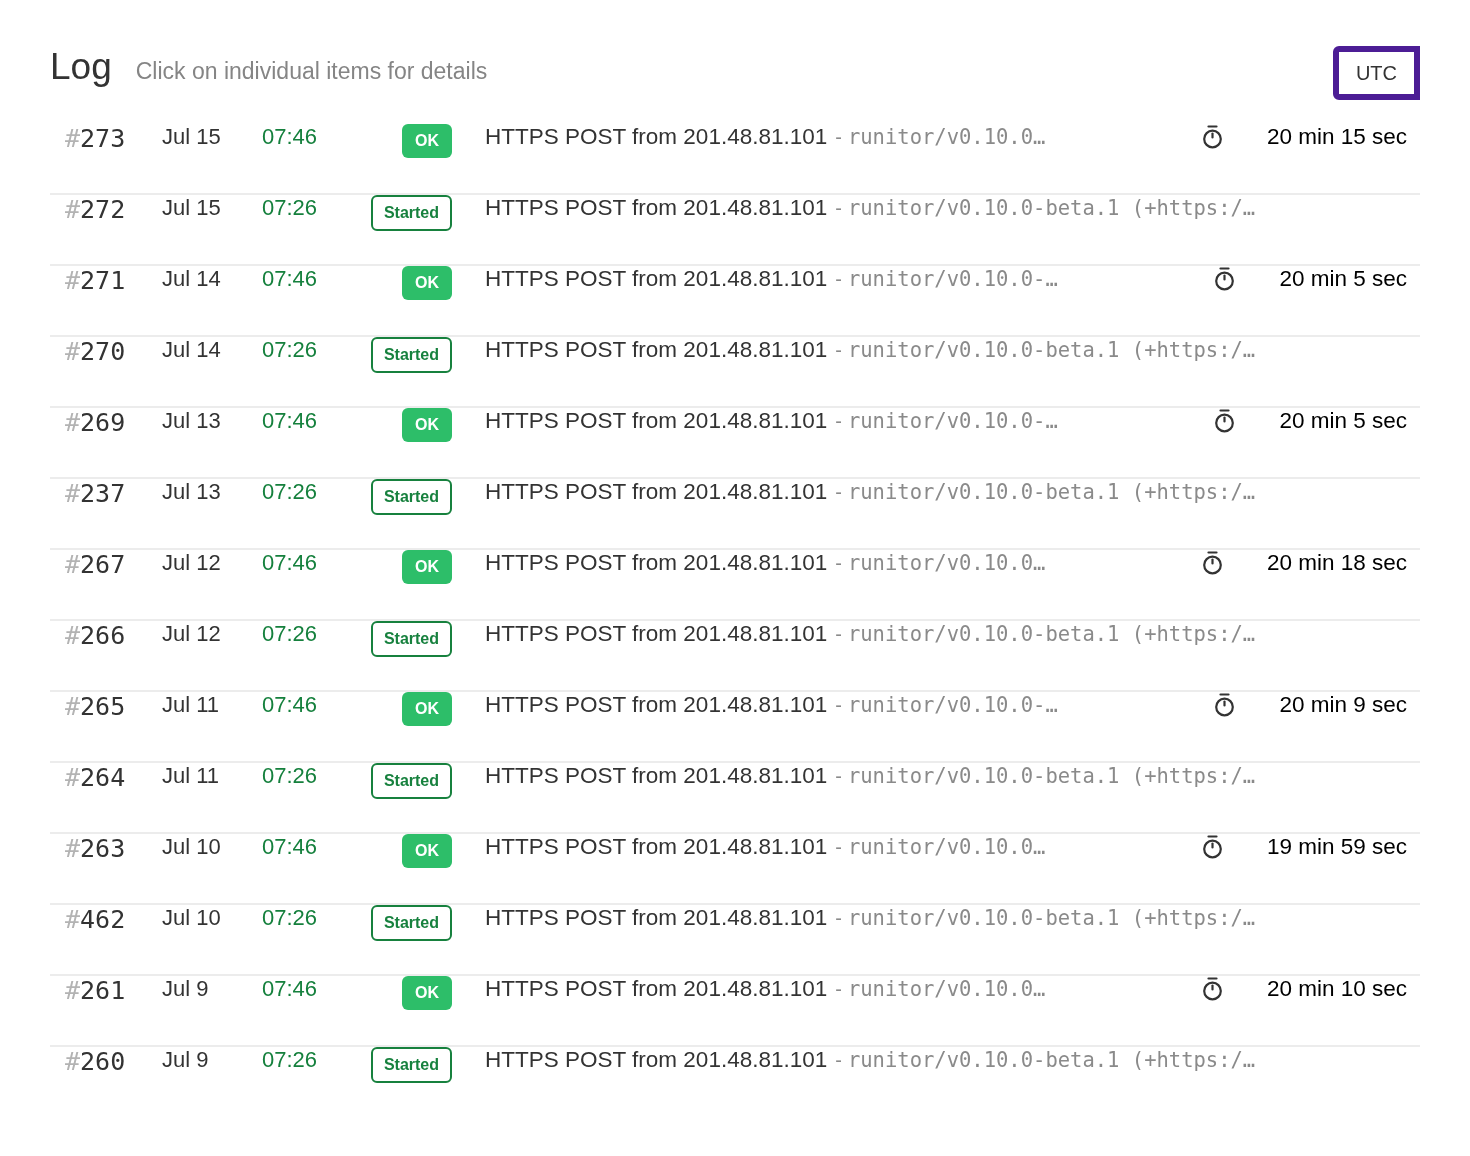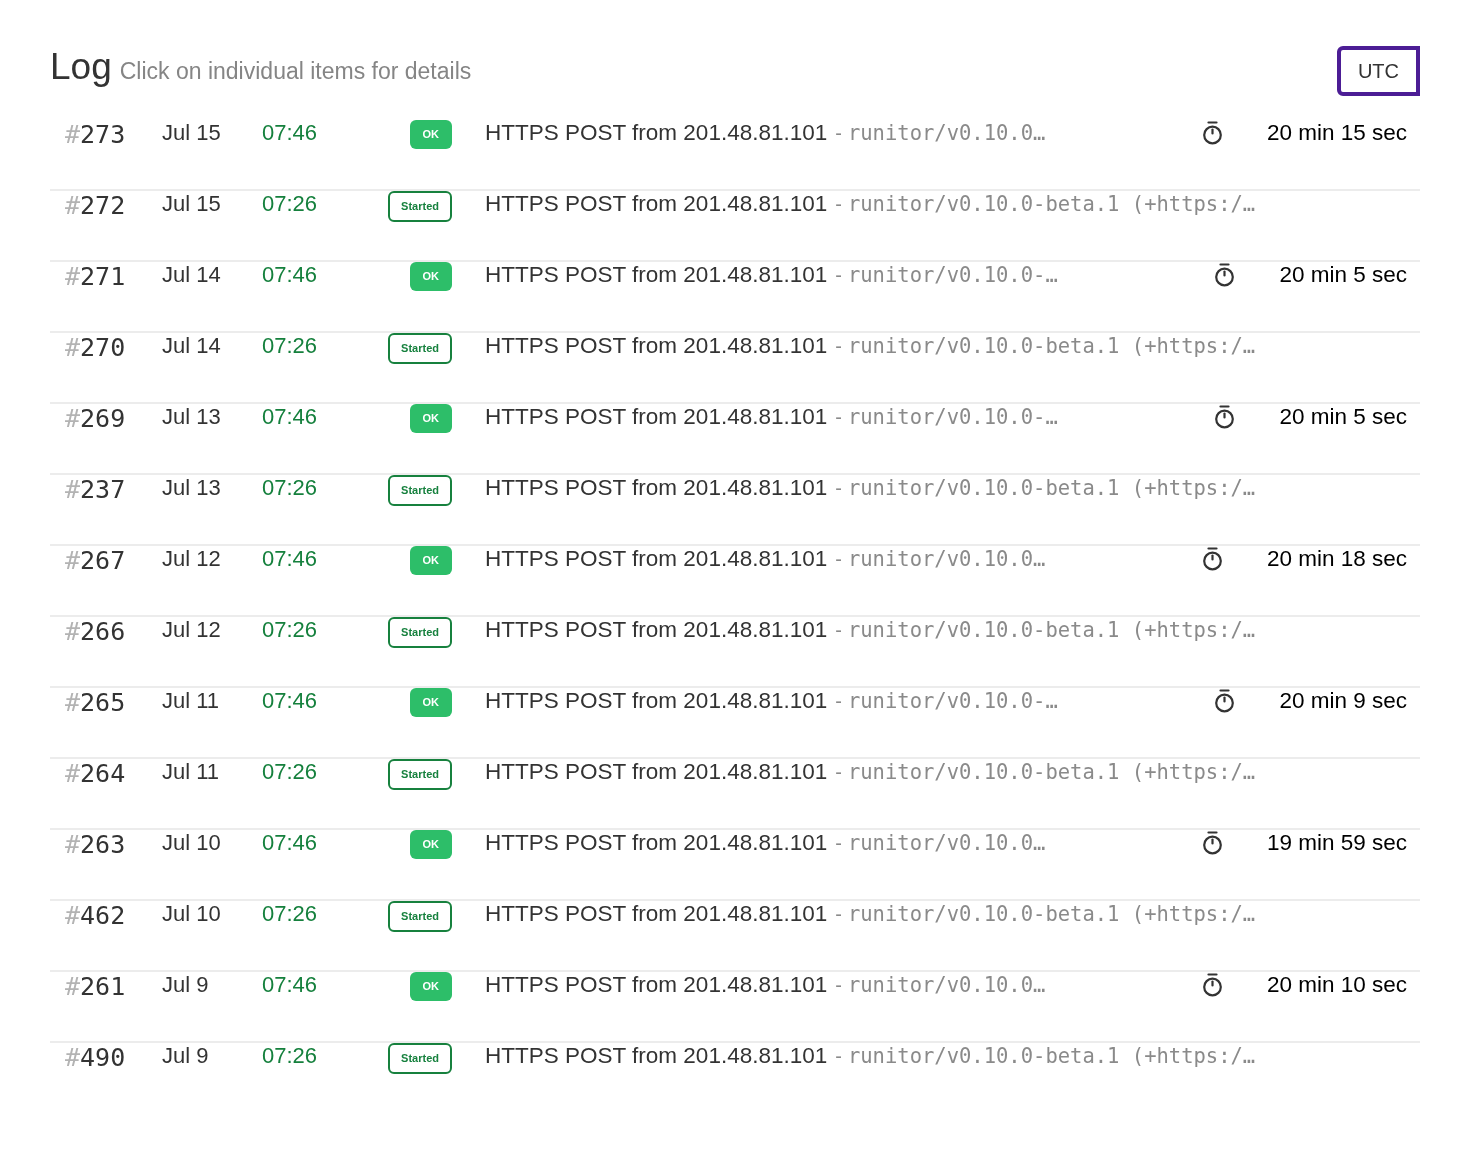--- a/index.html
+++ b/index.html
@@ -4,26 +4,26 @@
 <style>
   * { margin:0; padding:0; box-sizing:border-box; }
   html,body { background:#ffffff; font-family:"Liberation Sans", sans-serif; color:#333; }
   body { width:1470px; height:1156px; overflow:hidden; }
   .container { padding:46px 50px 0 50px; }
 
   
   .page-header { display:flex; justify-content:space-between; align-items:flex-start; margin-bottom:24px; }
   .title-block { display:flex; align-items:baseline; }
   .page-title { font-size:37px; font-weight:400; color:#333; letter-spacing:0; }
-  .page-subtitle { font-size:23px; font-weight:400; color:#858585; margin-left:8px; }
+  .page-subtitle { font-size:23px; font-weight:400; color:#858585; margin-left:24px; }
 
   
   .tz-toggle { display:flex; }
   .tz-btn { font-family:"Liberation Sans", sans-serif; font-size:20px; color:#333;
-            padding:8px 17px; background:#ffffff; border:4px solid #4c1d95; cursor:pointer; line-height:1.3; }
+            padding:8px 17px; background:#ffffff; border:6px solid #4c1d95; cursor:pointer; line-height:1.3; }
   .tz-btn.first { border-radius:6px 0 0 6px; }
   .tz-btn.last  { border-radius:0 6px 6px 0; margin-left:-1px; }
   .tz-btn.active { background:linear-gradient(#ebebeb,#dfdfdf); border-color:#bdbdbd;
                    box-shadow:inset 0 2px 4px rgba(0,0,0,0.10); }
 
   
   .log-table { width:100%; }
   .log-row { display:flex; align-items:flex-start; height:71px; border-bottom:2px solid var(--separator,#ececec); cursor:pointer; }
   .log-row:last-child { border-bottom:none; }
 
@@ -33,21 +33,21 @@
   .c-time { width:100px; padding-left:15px; flex:none; font-size:22px; color:#15803d; }
   .c-badge{ width:105px; flex:none; text-align:right; }
   .c-desc { flex:1 1 auto; min-width:0; padding-left:33px; font-size:22.5px; color:#333;
             white-space:nowrap; overflow:hidden; }
   .c-desc .dash  { color:var(--muted,#8a8a8a); font-size:20px; margin:0 6px 0 8px; }
   .c-desc .agent { color:var(--muted,#8a8a8a); font-family:"DejaVu Sans Mono", monospace; font-size:20.5px; }
   .c-duration { flex:none; white-space:nowrap; padding:0 13px 0 18px; font-size:22.5px; color:#000000;
                 display:flex; align-items:center;gap:36px; }
   .c-duration svg { margin-right:8px; display:block; }
 
-  .badge { display:inline-block; font-weight:bold; font-size:11px; border-radius:6px; line-height:1; }
+  .badge { display:inline-block; font-weight:bold; font-size:16px; border-radius:6px; line-height:1; }
   .badge-ok { background:var(--ok-bg,#2dbe69); color:#fff; padding:9px 13px; }
   .badge-started { background:#fff; color:var(--started,#17813e); border:2.5px solid var(--started,#17813e); padding:8px 11px; }
 </style>
 </head>
 <body>
 
 <div class="container">
 
   <div class="page-header">
     <div class="title-block">
@@ -207,21 +207,21 @@
     <span class="c-duration">
       <svg width="21" height="24" viewBox="0 0 21 24" fill="none" stroke="#333" stroke-width="2.2" stroke-linecap="round">
         <line x1="6.5" y1="1.5" x2="14.5" y2="1.5"></line>
         <circle cx="10.5" cy="14" r="8.3"></circle>
         <line x1="10.5" y1="8.5" x2="10.5" y2="12.5"></line>
       </svg>
       <span>20 min 10 sec</span>
     </span>
   </div>
       <div class="log-row">
-    <span class="c-id"><span class="hash">#</span><span>490</span></span>
+    <span class="c-id"><span class="hash">#</span><span>260</span></span>
     <span class="c-date">Jul 9</span>
     <span class="c-time">07:26</span>
     <span class="c-badge"><span class="badge badge-started">Started</span></span>
     <span class="c-desc"><span>HTTPS POST from 201.48.81.101</span><span class="dash">-</span><span class="agent">runitor/v0.10.0-beta.1 (+https:/…</span></span>
 
   </div>
     </div>
 
 </div>
 

